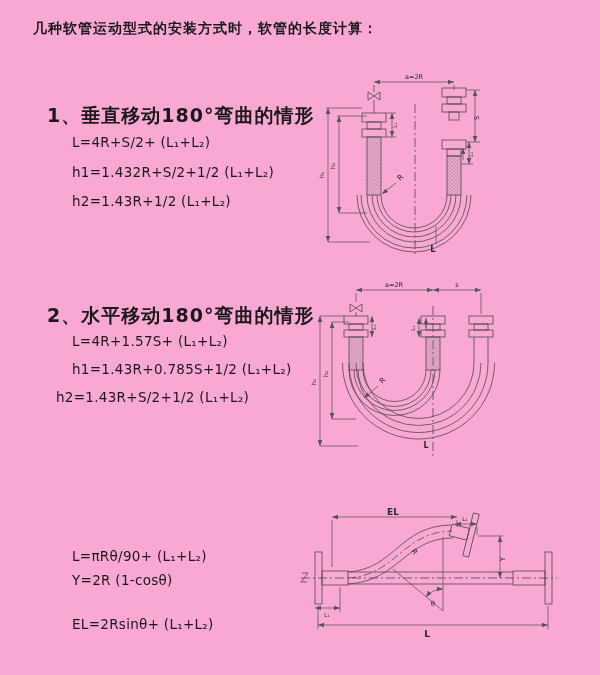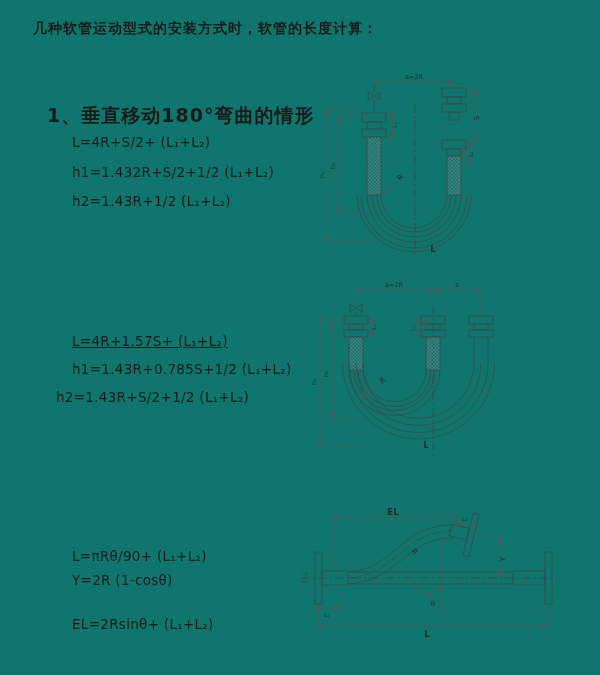--- a/index.html
+++ b/index.html
@@ -1,17 +1,17 @@
 <!DOCTYPE html>
 <html><head>
 <meta charset="utf-8">
 <style>
   html,body { margin:0; padding:0; background:#ffffff; }
   .page {
-    position:relative; width:600px; height:675px; background:#0f766e;
+    position:relative; width:600px; height:675px; background:#f9a8d4;
     font-family:"DejaVu Sans", sans-serif; overflow:hidden; color:#1a1a1a;
   }
   .title {
     position:absolute; left:33px; top:20px;
     font-size:14px; font-weight:bold; letter-spacing:1px; white-space:nowrap;
   }
   .sec-heading {
     position:absolute; font-size:19px; font-weight:bold; letter-spacing:1px; white-space:nowrap;
   }
   .formula {
@@ -25,21 +25,22 @@
 
 <div class="page">
 
   <div class="title">几种软管运动型式的安装方式时，软管的长度计算：</div>
 
   <div class="sec-heading" style="left:47px; top:103px;">1、垂直移动180°弯曲的情形</div>
   <div class="formula" style="left:72px; top:134px;">L=4R+S/2+ (L₁+L₂)</div>
   <div class="formula" style="left:72px; top:164px;">h1=1.432R+S/2+1/2 (L₁+L₂)</div>
   <div class="formula" style="left:72px; top:193px;">h2=1.43R+1/2 (L₁+L₂)</div>
 
-  <div class="formula" style="left:72px; top:333px;text-decoration:underline;">L=4R+1.57S+ (L₁+L₂)</div>
+  <div class="sec-heading" style="left:47px; top:303px;">2、水平移动180°弯曲的情形</div>
+  <div class="formula" style="left:72px; top:333px;">L=4R+1.57S+ (L₁+L₂)</div>
   <div class="formula" style="left:72px; top:361px;">h1=1.43R+0.785S+1/2 (L₁+L₂)</div>
   <div class="formula" style="left:56px; top:389px;text-align:right;">h2=1.43R+S/2+1/2 (L₁+L₂)</div>
 
   <div class="formula" style="left:72px; top:548px;">L=πRθ/90+ (L₁+L₂)</div>
   <div class="formula" style="left:72px; top:572px;">Y=2R (1-cosθ)</div>
   <div class="formula" style="left:72px; top:604px;margin-top:12px;">EL=2Rsinθ+ (L₁+L₂)</div>
 
   <svg class="fig" style="left:312px; top:68px;" width="225" height="190" viewBox="0 0 225 190">
     <defs>
       <marker id="a1" viewBox="0 0 10 10" refX="9" refY="5" markerWidth="9" markerHeight="9" orient="auto-start-reverse">

